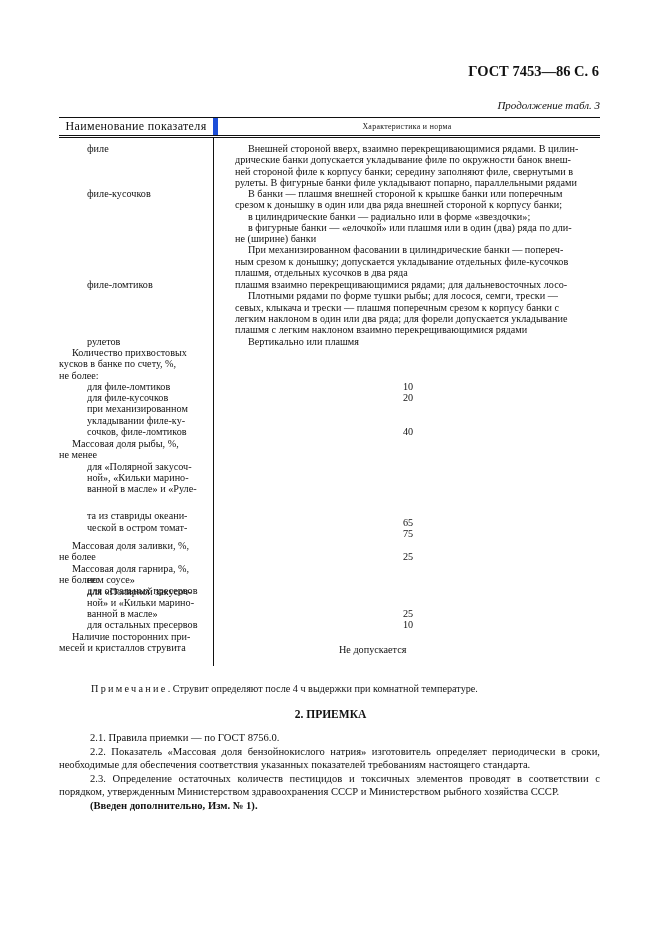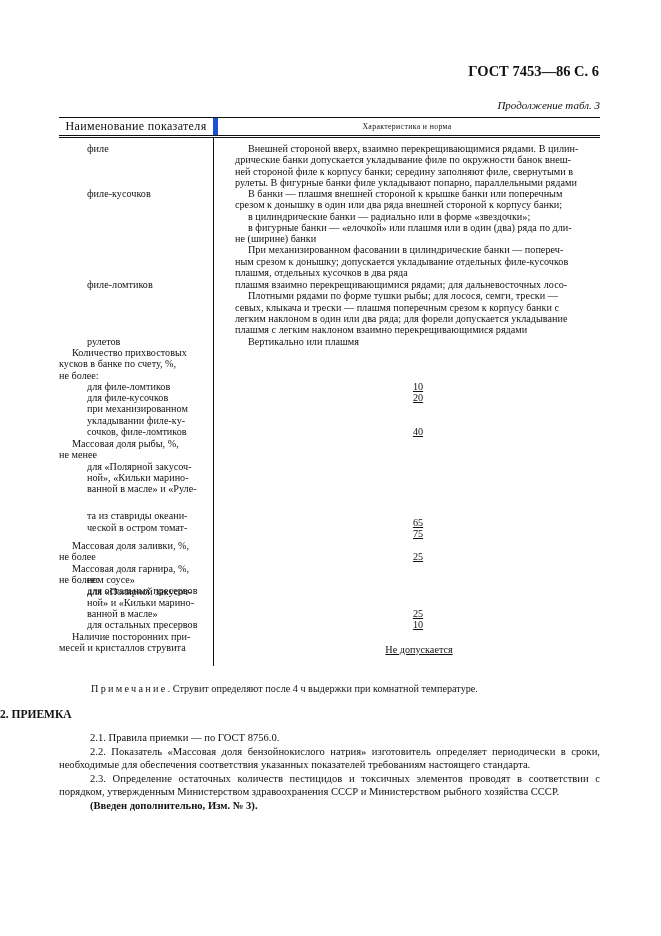--- a/index.html
+++ b/index.html
@@ -35,30 +35,30 @@
   .dbl {
     height: 1px; border-top: 1px solid #111; border-bottom: 1px solid #111;
   }
   .tbody { position: relative; height: 528px; }
   .tbody .divider {
     position: absolute; left: 154px; top: 0; bottom: 0; width: 1px; background: #111;
   }
   .row { position: absolute; left: 0; right: 0; font-size: 10.2px; line-height: 11.3px; }
   .row .l { position: absolute; left: 0; width: 150px; }
   .row .r { position: absolute; left: 176px; width: 362px; text-align: justify; }
-  .row .num { position: absolute; left: 344px; width: 30px; text-align: center; text-decoration: underline; }
+  .row .num { position: absolute; left: 344px; width: 30px; text-align: left; }
   .lbl { display: block; font-family: Liberation Serif, serif; }
   .p { display: block; text-indent: 0; }
   .ti { text-indent: 13px; }
   .note {
     position: absolute; left: 91px; top: 683px; font-size: 10.2px;
   }
   .note .spaced { letter-spacing: 2.3px; }
   .section-title {
-    position: absolute; left: 0; right: 0; top: 708px; 
+    position: absolute; left: 0; right: 0; top: 708px; text-align: center;
     font-weight: bold; font-size: 11.5px;
   }
   .body-text {
     position: absolute; left: 59px; width: 541px; top: 731px;
     font-size: 10.6px; line-height: 13.5px; text-align: justify;
   }
   .body-text .para { text-indent: 31px; margin: 0; }
   .body-text .bold { font-weight: bold; text-indent: 31px; margin: 0; }
 </style>
 </head>
@@ -185,14 +185,14 @@
 <div class="note">
   <span class="spaced">Примечание</span><span>. Струвит определяют после 4 ч выдержки при комнатной температуре.</span>
 </div>
 
 <div class="section-title">2. ПРИЕМКА</div>
 
 <div class="body-text">
   <p class="para">2.1. Правила приемки — по ГОСТ 8756.0.</p>
   <p class="para">2.2. Показатель «Массовая доля бензойнокислого натрия» изготовитель определяет периодически в сроки, необходимые для обеспечения соответствия указанных показателей требованиям настоящего стандарта.</p>
   <p class="para">2.3. Определение остаточных количеств пестицидов и токсичных элементов проводят в соответствии с порядком, утвержденным Министерством здравоохранения СССР и Министерством рыбного хозяйства СССР.</p>
-  <p class="bold">(Введен дополнительно, Изм. № 3).</p>
+  <p class="bold">(Введен дополнительно, Изм. № 1).</p>
 </div>
 
 </body></html>

